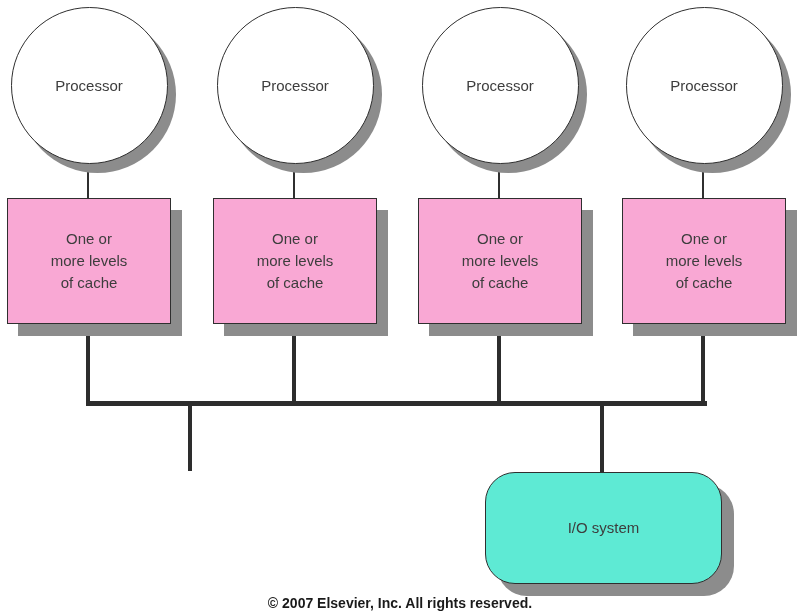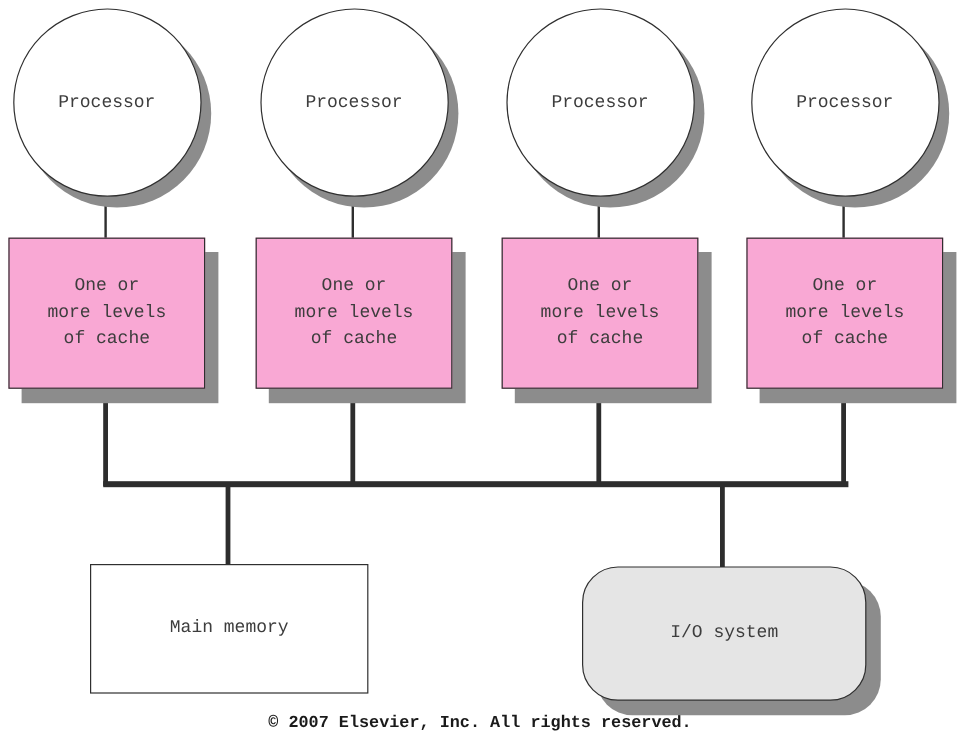--- a/index.html
+++ b/index.html
@@ -7,21 +7,20 @@
     padding: 0;
     background: #ffffff;
     font-family: "Liberation Sans", "DejaVu Sans", sans-serif;
   }
   #canvas {
     position: relative;
     width: 800px;
     height: 615px;
     background: #ffffff;
     overflow: hidden;
-    font-family: Liberation Mono, monospace;
   }
   .node-label {
     color: #3d3d3d;
     font-size: 15px;
     line-height: 1.45;
     text-align: center;
     white-space: pre-line;
   }
   
   .processor {
@@ -87,21 +86,21 @@
   }
   
   .io-system {
     position: absolute;
     left: 485px;
     top: 472px;
     width: 235px;
     height: 110px;
     border: 1.6px solid #2f2f2f;
     border-radius: 30px;
-    background: #e5e5e5;
+    background: #5eead4;
     box-shadow: 12px 12px 0 0 #8c8c8c;
     display: flex;
     align-items: center;
     justify-content: center;
     z-index: 3;
   }
   
   .col0.processor { left: 10.5px; }  .col1.processor { left: 216.5px; }
   .col2.processor { left: 421.5px; } .col3.processor { left: 625.5px; }
   .col0.cache { left: 7px; }   .col1.cache { left: 213px; }
@@ -167,23 +166,20 @@
     <span class="node-label">One or
 more levels
 of cache</span>
   </div>
   <div class="cache col3">
     <span class="node-label">One or
 more levels
 of cache</span>
   </div>
 
-  <div class="main-memory">
-    <span class="node-label">Main memory</span>
-  </div>
 
   <div class="io-system">
     <span class="node-label">I/O system</span>
   </div>
 
   <div class="footer">© 2007 Elsevier, Inc. All rights reserved.</div>
 
 </div>
 
 </body></html>

